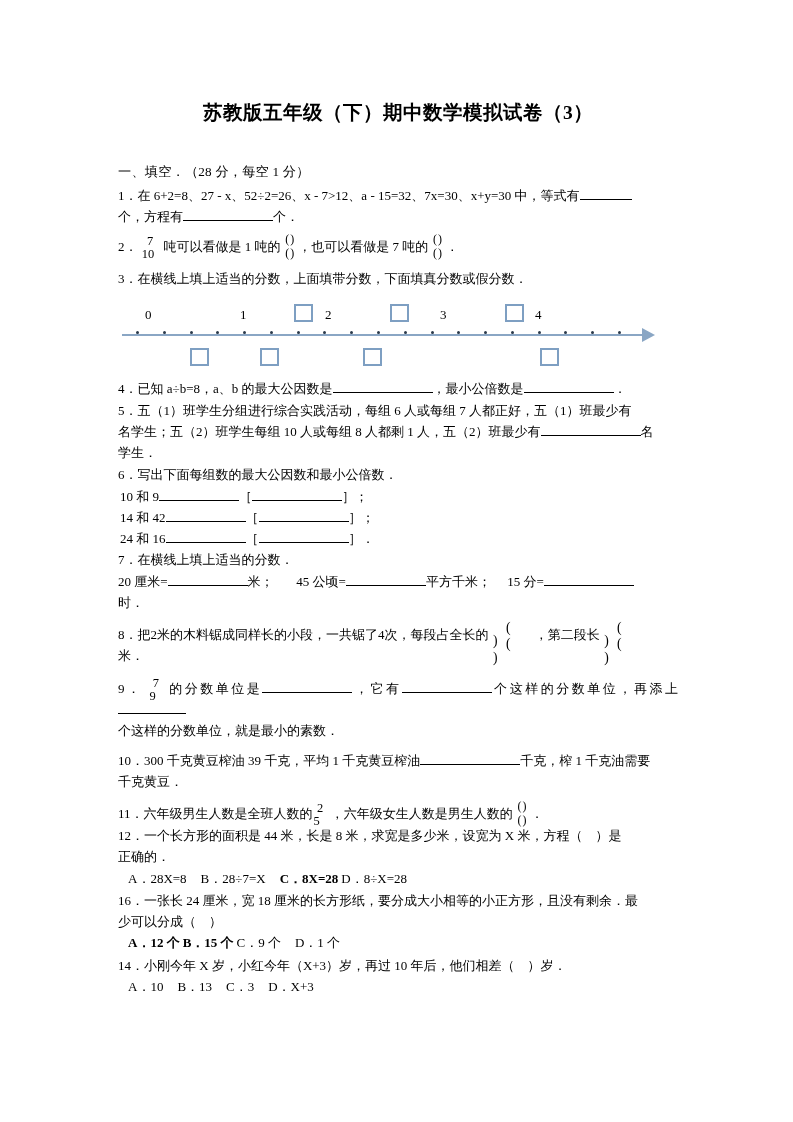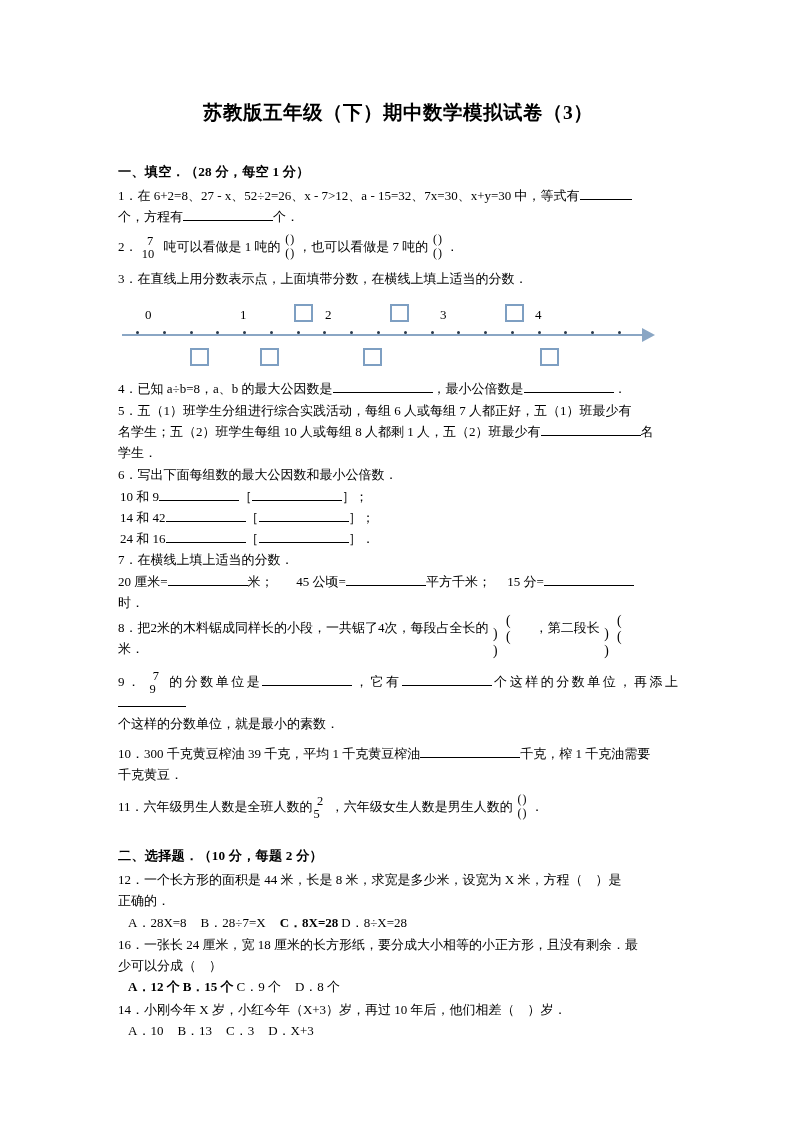--- a/index.html
+++ b/index.html
@@ -34,21 +34,21 @@
     font-size: 19.5px;
     font-weight: bold;
     letter-spacing: 0.5px;
     margin-top: 100px;
     margin-bottom: 0;
     line-height: 1.3;
     font-family: "Liberation Serif", "DejaVu Serif", serif;
   }
 
   .section-head {
-    font-weight: bold;
+    font-weight: normal;
     font-size: 13.2px;
     margin-top: 38px;
     margin-bottom: 4px;
     letter-spacing: 0.2px;
   }
   .section-head.second { margin-top: 30px; }
 
   .q {
     font-size: 13px;
     line-height: 1.62;
@@ -209,21 +209,21 @@
       <span>1．</span><span>在 6+2=8、27 - x、52÷2=26、x - 7&gt;12、a - 15=32、7x=30、x+y=30 中，等式有</span><span class="bl w52"></span><br>
       <span>个，方程有</span><span class="bl w90"></span><span>个．</span>
     </p>
 
     <p class="q" style="margin-top:9px;">
       <span>2．</span>
       <span class="frac wide"><span class="num">7</span><span class="den">10</span></span><span>吨可以看做是 1 吨的</span><span class="pfrac"><span class="pnum">( )</span><span class="pden">( )</span></span><span>，也可以看做是 7 吨的</span><span class="pfrac"><span class="pnum">( )</span><span class="pden">( )</span></span><span>．</span>
     </p>
 
     <p class="q" style="margin-top:11px;">
-      <span>3．</span><span>在直线上用分数表示点，上面填带分数，在横线上填上适当的分数．</span>
+      <span>3．</span><span>在横线上填上适当的分数，上面填带分数，下面填真分数或假分数．</span>
     </p>
 
     <div class="numline">
       <div class="nl-axis"></div>
       <div class="nl-arrow"></div>
       <div id="nl-ticks">
           <div class="nl-tick" style="left: 18px;"></div>
           <div class="nl-tick" style="left: 44.7778px;"></div>
           <div class="nl-tick" style="left: 71.5556px;"></div>
           <div class="nl-tick" style="left: 98.3333px;"></div>
@@ -287,56 +287,55 @@
     </p>
     <p class="q">
       <span>20 厘米=</span><span class="bl w80"></span><span>米；</span>
       &nbsp;&nbsp;&nbsp;&nbsp;&nbsp;
       <span>45 公顷=</span><span class="bl w80"></span><span>平方千米；</span>
       &nbsp;&nbsp;&nbsp;
       <span>15 分=</span><span class="bl w90"></span><br>
       <span>时．</span>
     </p>
 
-    <p class="q" style="margin-top:4px;">
+    <p class="q" style="margin-top:11px;">
       <span>8．</span><span>把2米的木料锯成同样长的小段，一共锯了4次，每段占全长的</span><span class="pfrac big"><span class="pnum">(      )</span><span class="pden">(      )</span></span><span>，第二段长</span><span class="pfrac big"><span class="pnum">(      )</span><span class="pden">(      )</span></span><br>
       <span>米．</span>
     </p>
 
     <p class="q" style="margin-top:12px;">
       <span>9．</span>
       <span class="frac"><span class="num">7</span><span class="den">9</span></span><span>的分数单位是</span><span class="bl w90"></span><span>，它有</span><span class="bl w90"></span><span>个这样的分数单位，再添上</span><span class="bl w68"></span><br>
       <span>个这样的分数单位，就是最小的素数．</span>
     </p>
 
     <p class="q" style="margin-top:9px;">
       <span>10．</span><span>300 千克黄豆榨油 39 千克，平均 1 千克黄豆榨油</span><span class="bl w100"></span><span>千克，榨 1 千克油需要</span><br>
       <span>千克黄豆．</span>
     </p>
 
     <p class="q" style="margin-top:11px;">
       <span>11．</span><span>六年级男生人数是全班人数的</span><span class="frac"><span class="num">2</span><span class="den">5</span></span><span>，六年级女生人数是男生人数的</span><span class="pfrac"><span class="pnum">( )</span><span class="pden">( )</span></span><span>．</span>
     </p>
 
-    <div class="section-head second">二、选择题．（10 分，每题 2 分）</div>
 
     <p class="q">
       <span>12．</span><span>一个长方形的面积是 44 米，长是 8 米，求宽是多少米，设宽为 X 米，方程（</span>&nbsp;&nbsp;&nbsp;&nbsp;<span>）是</span><br>
       <span>正确的．</span>
     </p>
     <p class="opts">
       <span>A．28X=8</span><span>B．28÷7=X</span><span class="nogap">C．8X=28</span><span>D．8÷X=28</span>
     </p>
 
     <p class="q">
       <span>16．</span><span>一张长 24 厘米，宽 18 厘米的长方形纸，要分成大小相等的小正方形，且没有剩余．最</span><br>
       <span>少可以分成（</span>&nbsp;&nbsp;&nbsp;&nbsp;<span>）</span>
     </p>
     <p class="opts">
-      <span class="nogap">A．12 个</span><span class="nogap">B．15 个</span><span>C．9 个</span><span>D．8 个</span>
+      <span class="nogap">A．12 个</span><span class="nogap">B．15 个</span><span>C．9 个</span><span>D．1 个</span>
     </p>
 
     <p class="q">
       <span>14．</span><span>小刚今年 X 岁，小红今年（X+3）岁，再过 10 年后，他们相差（</span>&nbsp;&nbsp;&nbsp;&nbsp;<span>）岁．</span>
     </p>
     <p class="opts">
       <span>A．10</span><span>B．13</span><span>C．3</span><span>D．X+3</span>
     </p>
 
   </div>

